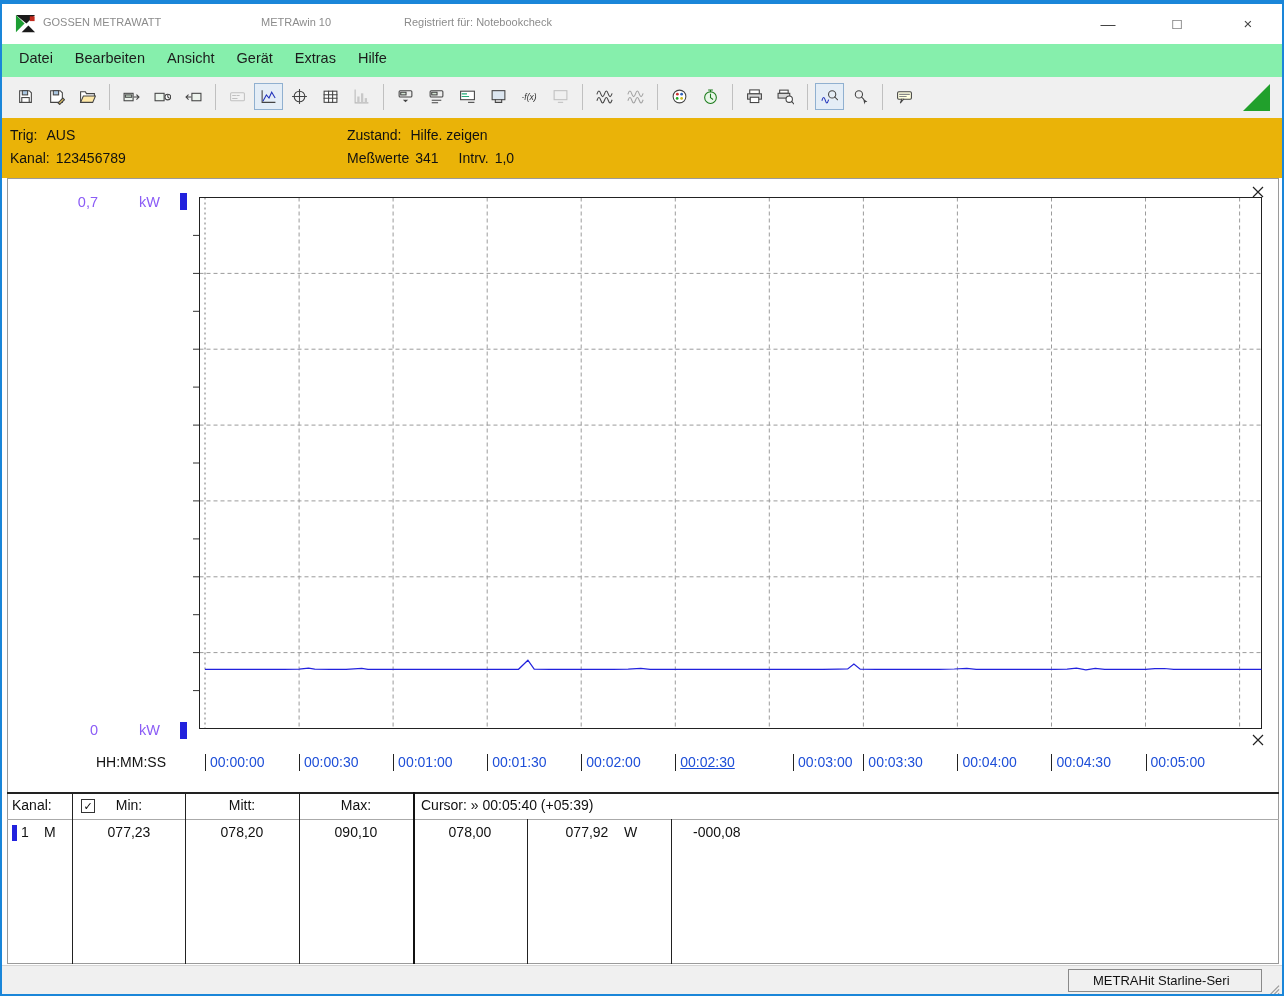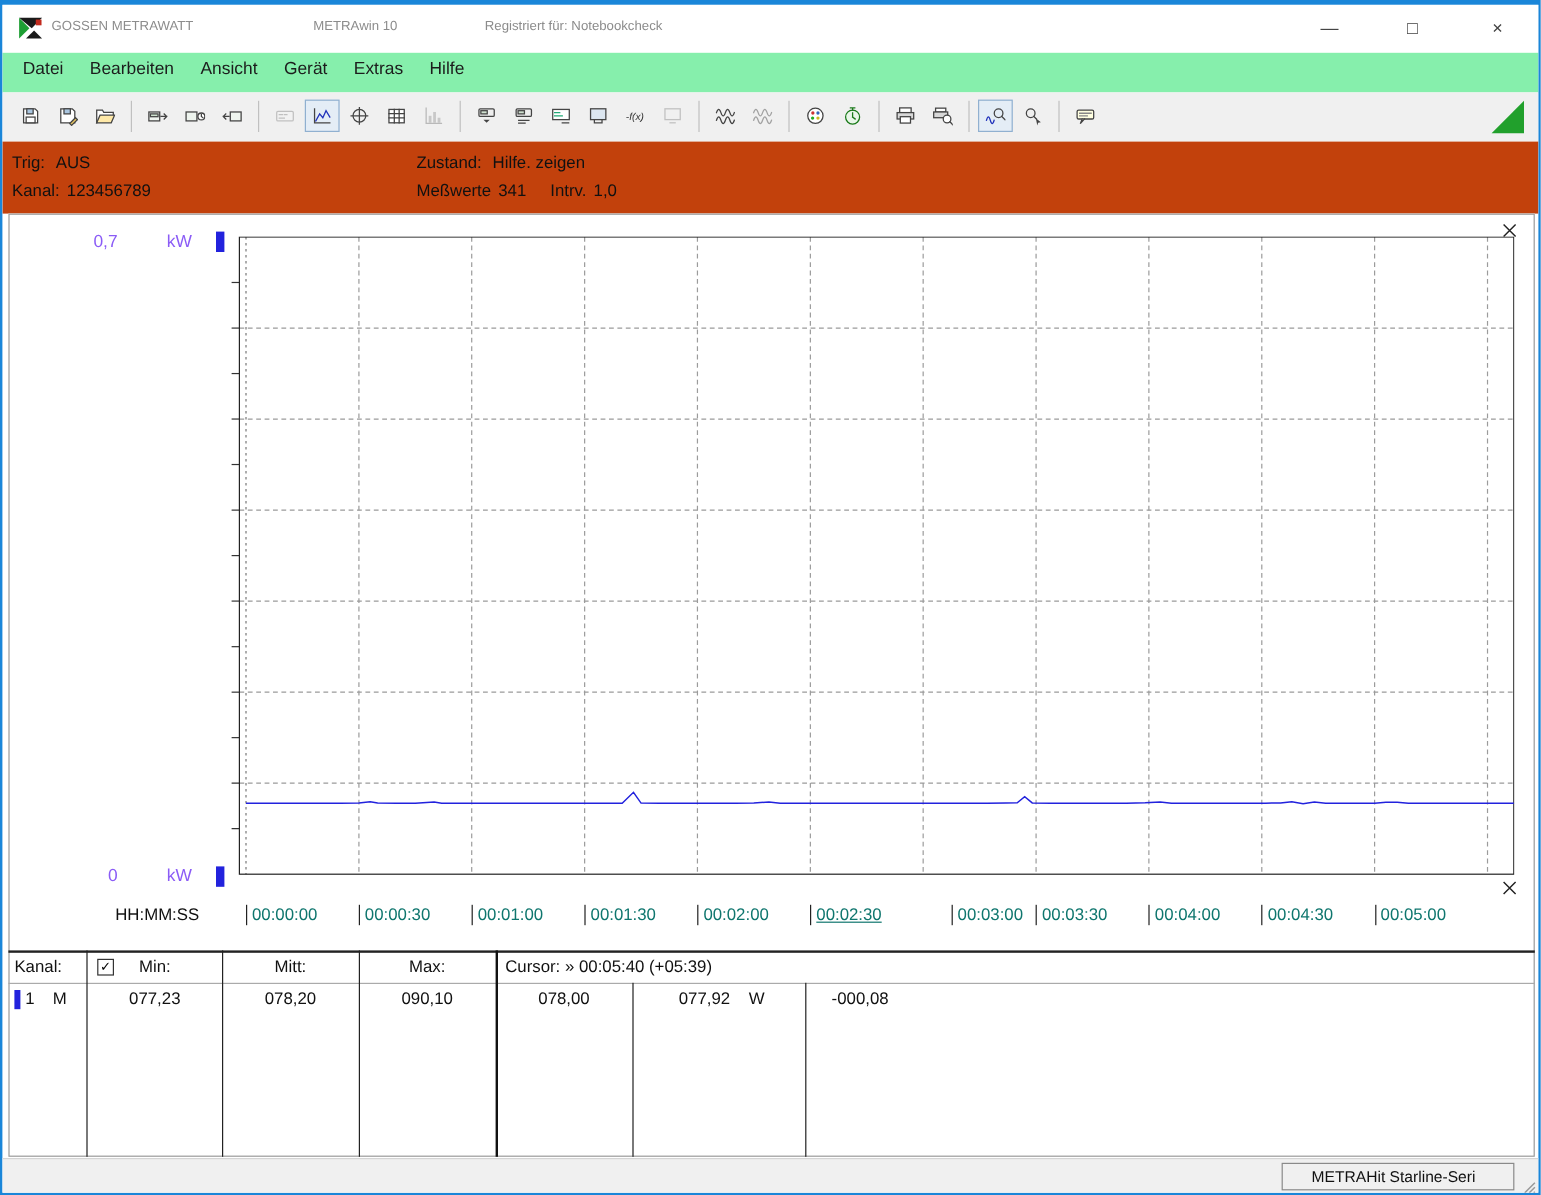--- a/index.html
+++ b/index.html
@@ -18,39 +18,39 @@
   .toolbar{position:absolute;top:73px;left:0;right:0;height:41px;background:#f0f0f0;}
   .tb-row{position:absolute;left:8px;top:6px;display:flex;align-items:center;}
   .tb-btn{width:29px;height:27px;border:1px solid transparent;background:transparent;display:flex;
           align-items:center;justify-content:center;padding:0;margin:0 1px;}
   .tb-btn.pressed{border:1px solid #90b0d0;background:#e4edf6;}
   .tb-btn.disabled{opacity:.45;}
   .tb-sep{width:1px;height:26px;background:#c0c0c0;margin:0 6px;}
   .green-flag{position:absolute;right:12px;bottom:7px;width:0;height:0;
               border-left:27px solid transparent;border-bottom:27px solid #21a02c;}
   
-  .status-panel{position:absolute;top:114px;left:0;right:0;height:60px;background:#c2410c;font-size:14px;color:#111;}
+  .status-panel{position:absolute;top:114px;left:0;right:0;height:60px;background:#eab308;font-size:14px;color:#111;}
   .sp-line{position:absolute;white-space:nowrap;}
   .sp-val{margin-left:9px;}
   .sp-val2{margin-left:6px;}
   .sp-gap{margin-left:20px;}
   
   .client-frame{position:absolute;top:174px;left:5px;width:1272px;height:786px;background:#fff;
                 border:1px solid #9a9a9a;box-sizing:border-box;}
   .ylab{position:absolute;font-size:14.5px;color:#8b5cf6;white-space:nowrap;}
   .ylab.r{text-align:right;width:38px;}
   .ymark{position:absolute;width:7px;height:17px;background:#2222dd;}
   .plot-svg{position:absolute;left:188px;top:193px;width:1072px;height:534px;}
   .grid{stroke:#9b9b9b;stroke-dasharray:4 3;stroke-width:1;}
   .tick{stroke:#333;stroke-width:1;}
   .frame{fill:none;stroke:#222;stroke-width:1;}
   .cursorline{stroke:#777;stroke-dasharray:2 3;stroke-width:1;}
   .handle{position:absolute;width:14px;height:14px;}
   .xaxis-label{position:absolute;left:94px;top:750px;font-size:14px;color:#111;}
-  .xtick{position:absolute;top:750px;font-size:14px;color:#0f766e;white-space:nowrap;}
+  .xtick{position:absolute;top:750px;font-size:14px;color:#1d4ed8;white-space:nowrap;}
   .tickbar{display:inline-block;width:1px;height:17px;background:#222;margin-right:4px;vertical-align:-4px;}
   
   .tline{position:absolute;left:5px;width:1272px;background:#222;}
   .tcell{position:absolute;font-size:14px;color:#111;white-space:nowrap;}
   .tcell.c{text-align:center;}
   .checkbox{position:absolute;width:14px;height:14px;border:1px solid #333;background:#fff;
             font-size:11px;line-height:13px;text-align:center;box-sizing:border-box;}
   .checkbox i{font-style:normal;}
   .vline{position:absolute;width:1px;background:#222;}
   .colorbar{position:absolute;width:5px;height:16px;background:#2222dd;}

